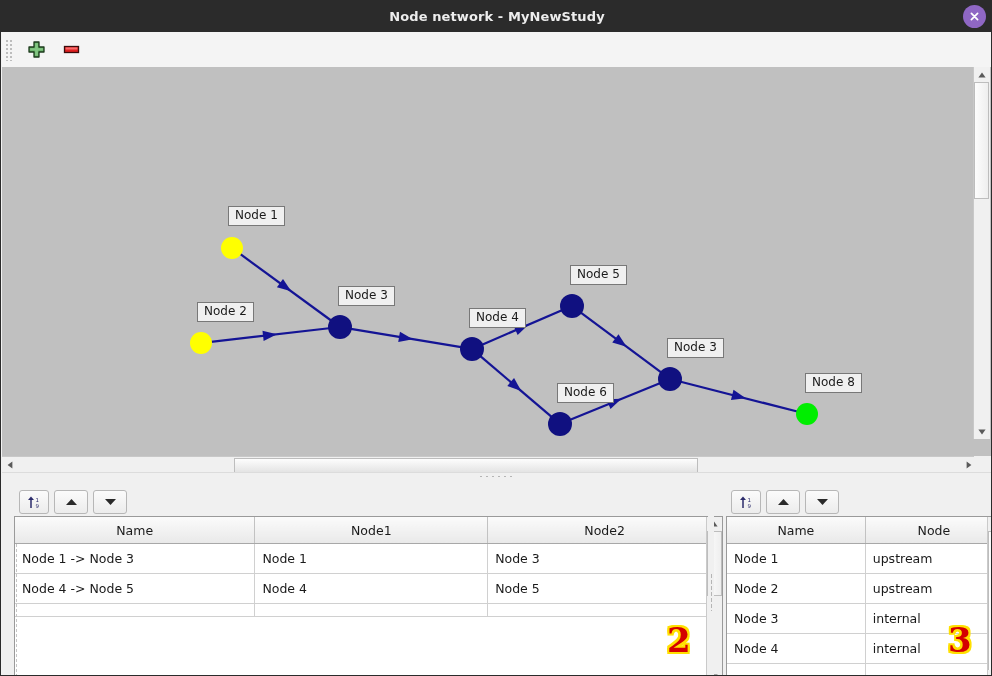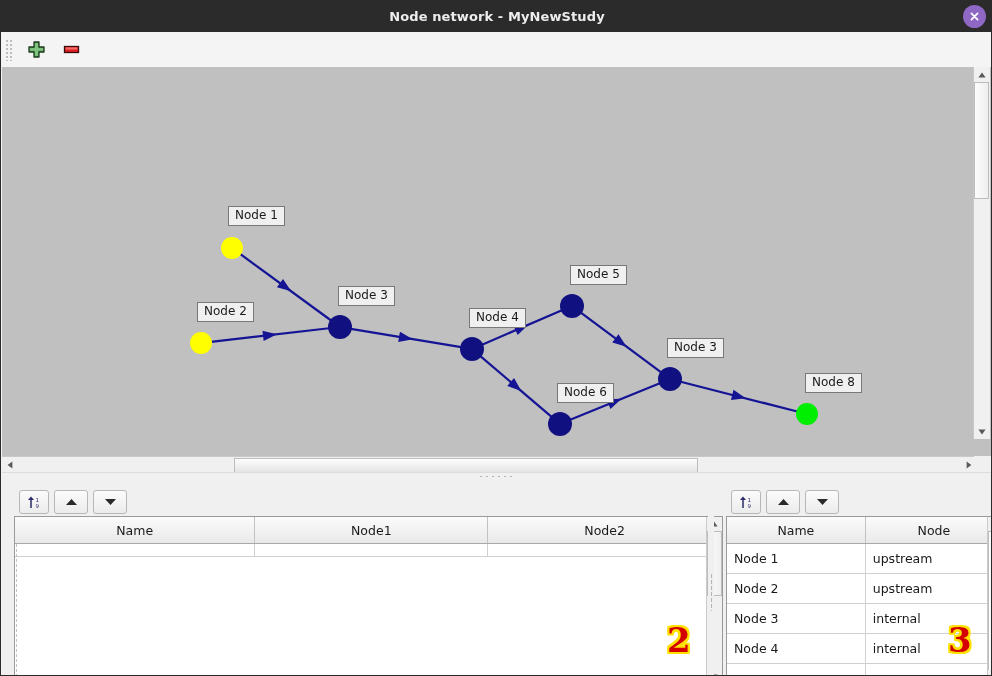--- a/index.html
+++ b/index.html
@@ -379,20 +379,30 @@
             </colgroup>
           <thead>
               <tr>
                 <th>Name</th>
                 <th>Node1</th>
                 <th>Node2</th>
               </tr>
             </thead>
           <tbody>
               <tr>
+                <td>Node 1 -&gt; Node 3</td>
+                <td>Node 1</td>
+                <td>Node 3</td>
+              </tr>
+              <tr>
+                <td>Node 4 -&gt; Node 5</td>
+                <td>Node 4</td>
+                <td>Node 5</td>
+              </tr>
+              <tr>
                 <td class="spacer"></td>
                 <td class="spacer"></td>
                 <td class="spacer"></td>
               </tr>
             </tbody>
         </table>
 
         <div class="tbl-vscroll" style="right:0; top:0; height:167px;">
           <div class="sb-arrow" style="left:0; top:0; width:14px; height:14px;">
             <svg width="8" height="6" viewBox="0 0 8 6">

